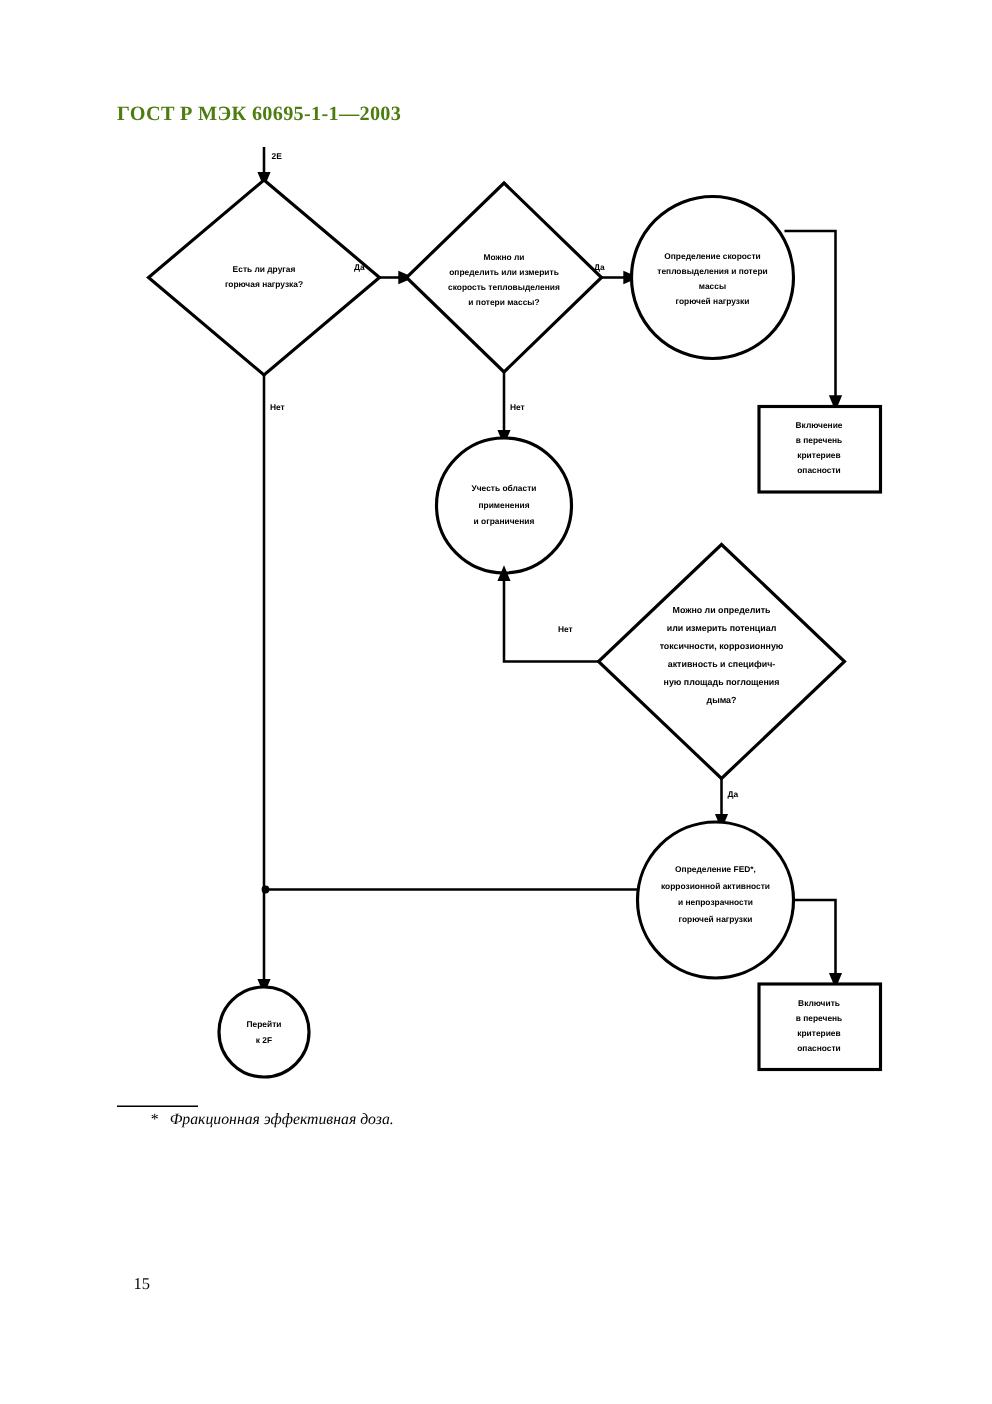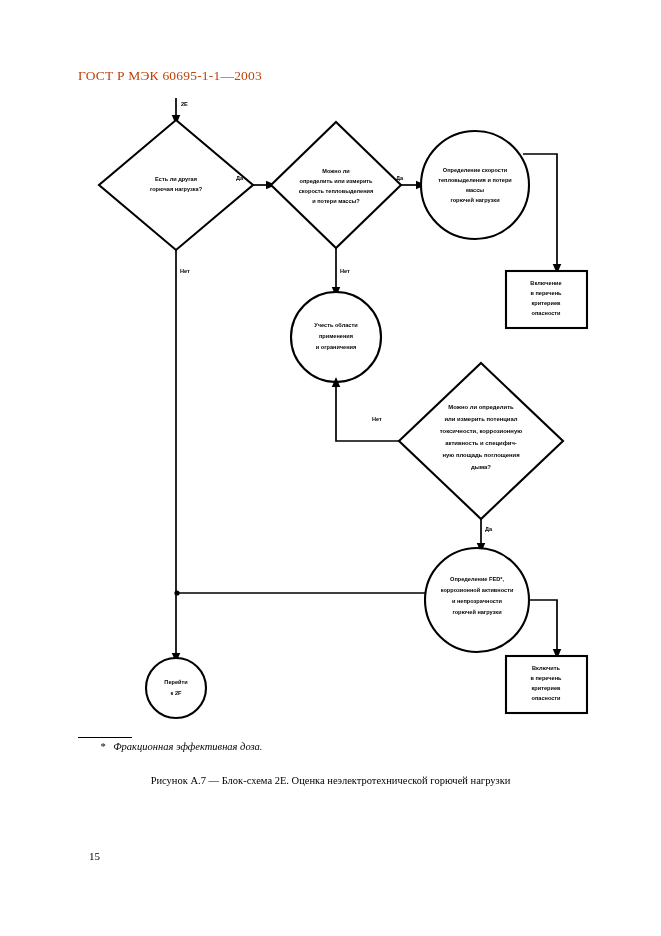--- a/index.html
+++ b/index.html
@@ -13,24 +13,24 @@
     height: 936px;
     background: #ffffff;
     font-family: "Liberation Serif", serif;
     overflow: hidden;
   }
   #doc-header {
     position: absolute;
     left: 78px;
     top: 68px;
     font-family: "Liberation Serif", serif;
-    font-weight: normal;
+    font-weight: bold;
     font-size: 13.5px;
     letter-spacing: 0.2px;
-    color: #c2410c;
+    color: #4d7c0f;
     white-space: nowrap;
   }
   #flow-svg {
     position: absolute;
     left: 0;
     top: 0;
   }
   .node-text {
     font-family: "Liberation Sans", sans-serif;
     font-weight: bold;
@@ -197,17 +197,16 @@
 
   </svg>
 
   <div id="footnote-rule"></div>
 
   <div id="footnote">
     <span>*</span>
     &nbsp;&nbsp;<span>Фракционная эффективная доза.</span>
   </div>
 
-  <div id="figure-caption">Рисунок А.7 — Блок-схема 2Е. Оценка неэлектротехнической горючей нагрузки</div>
 
   <div id="page-number">15</div>
 
 </div>
 
 </body></html>

